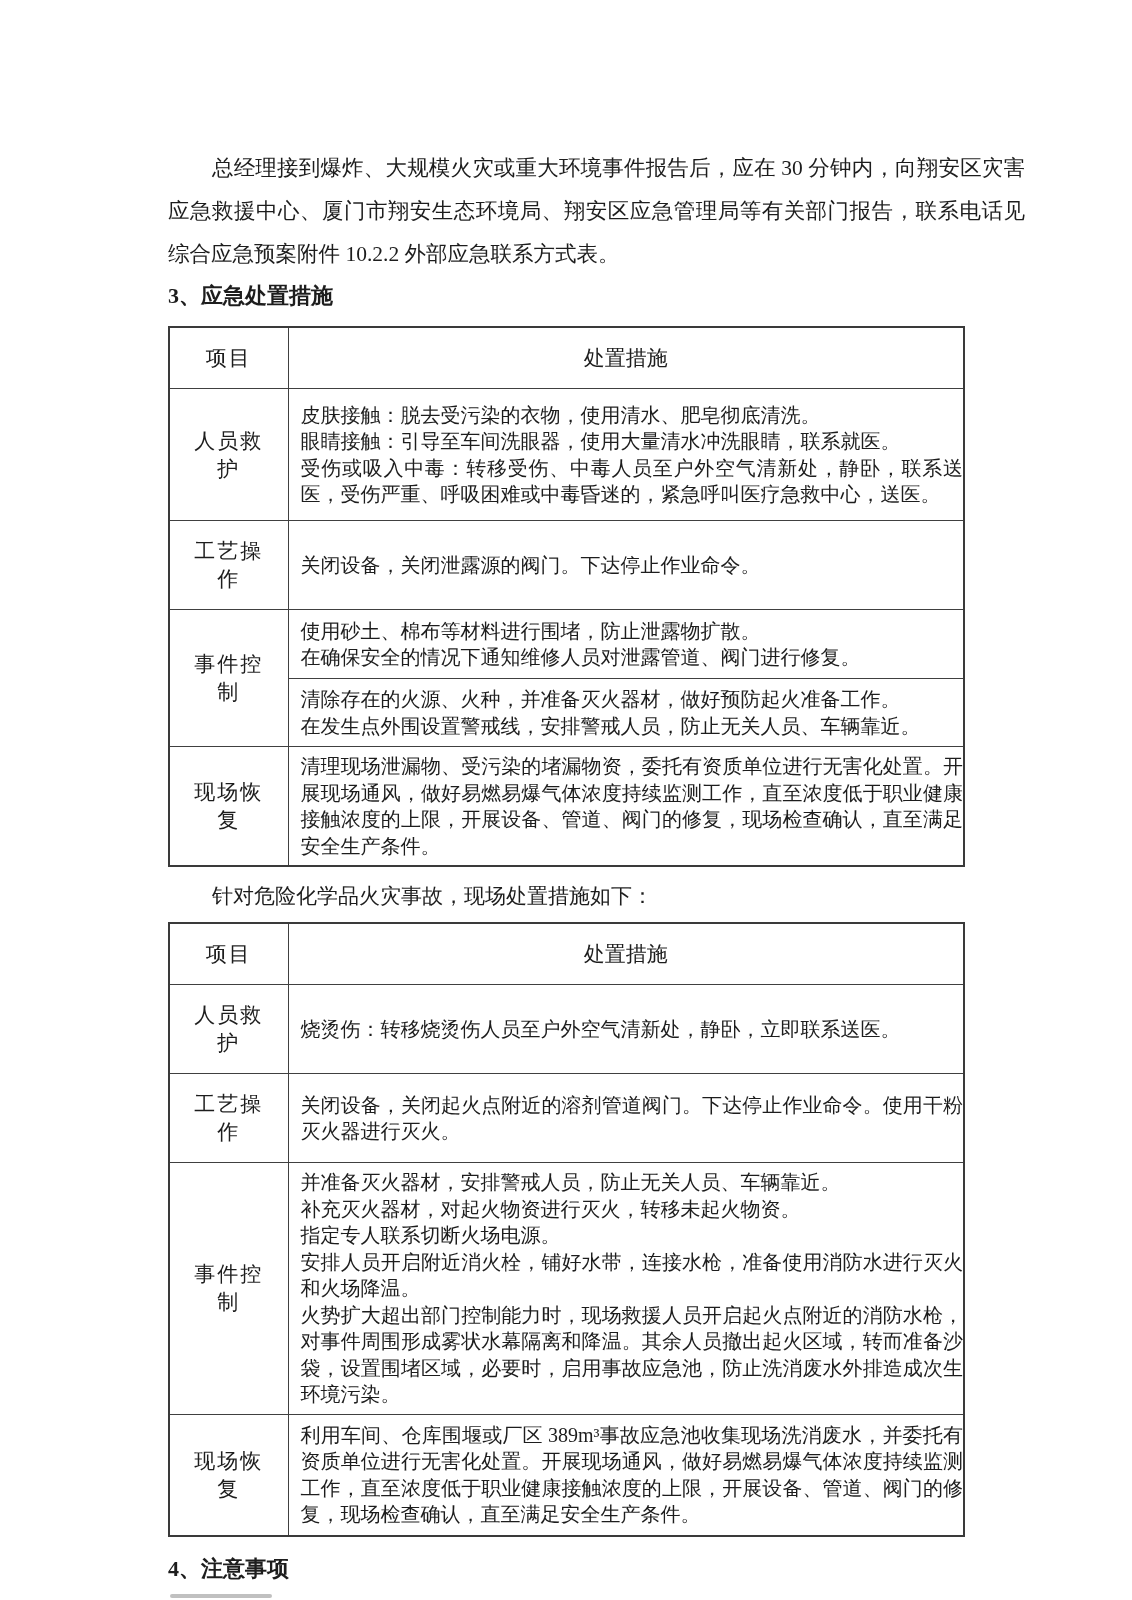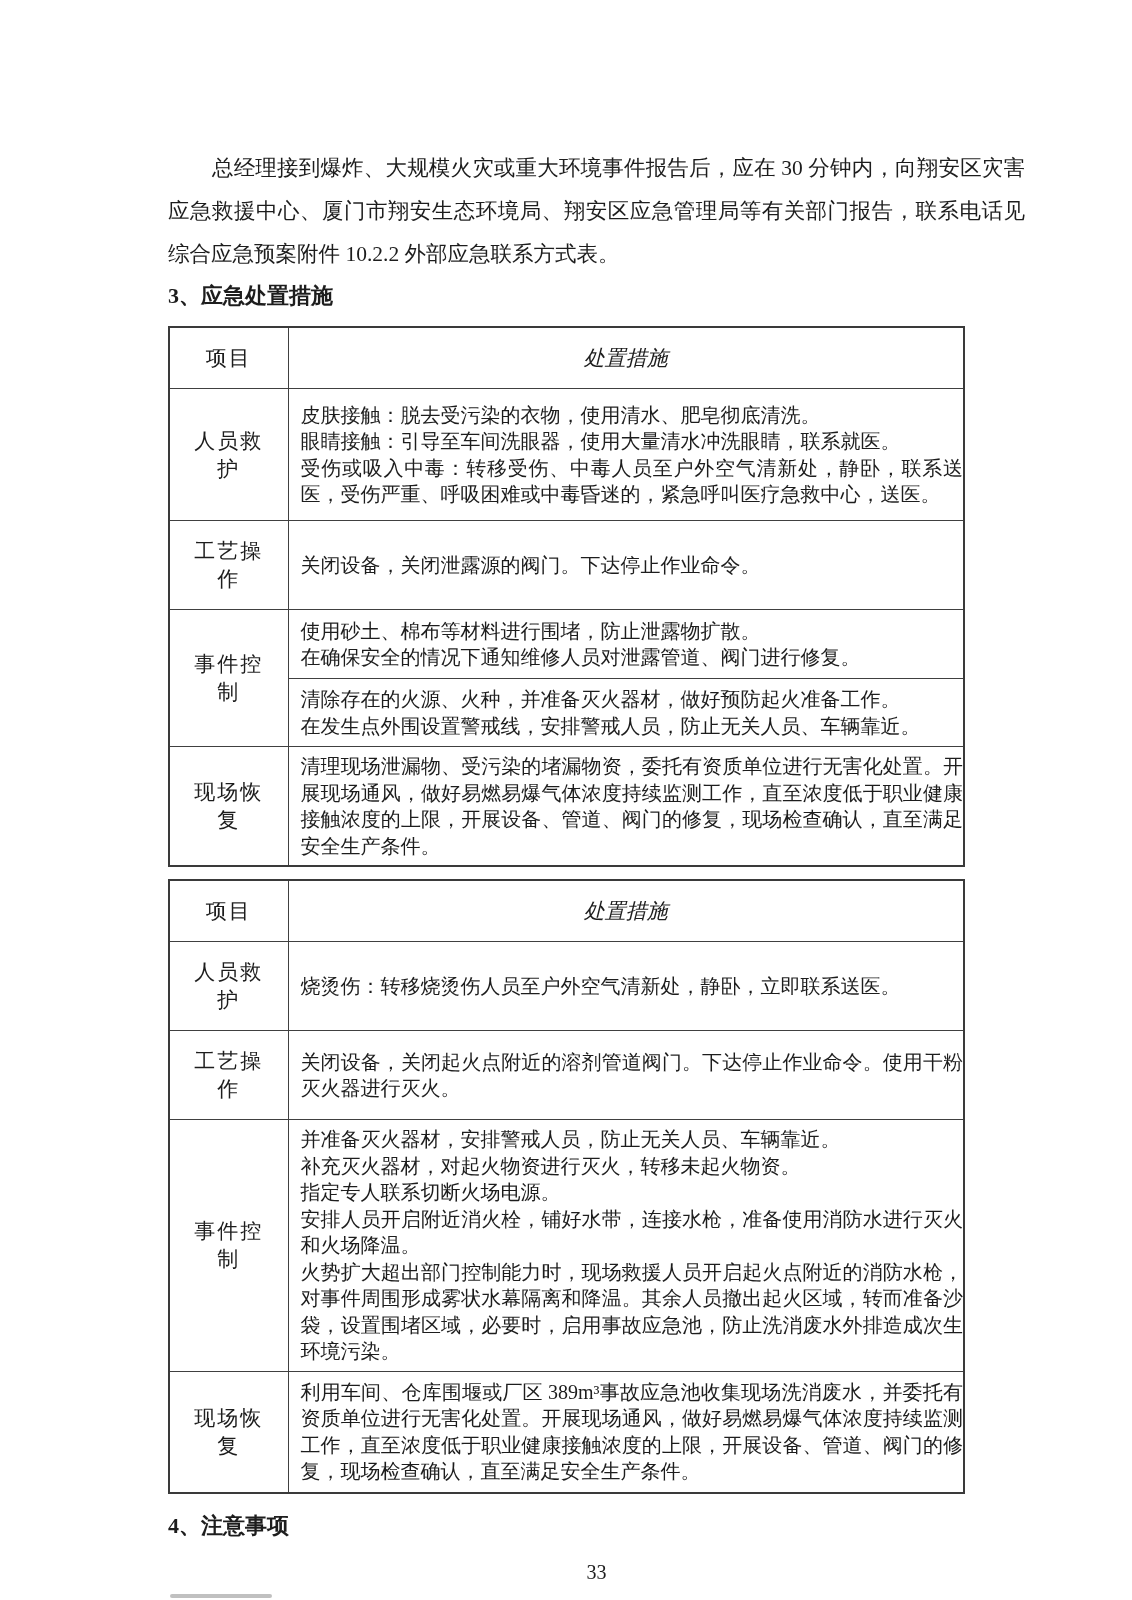--- a/index.html
+++ b/index.html
@@ -49,21 +49,20 @@
   table.t2 { margin-top:12px; }
   .mtable col.c-label { width:119px; }
   .mtable th, .mtable td {
     border:1.6px solid #404040;
   }
   .cell-head {
     font-weight:400;
     text-align:center;
     vertical-align:middle;
     font-size:21px;
-    font-style:italic;
   }
   .cell-label {
     font-weight:400;
     text-align:center;
     vertical-align:middle;
     font-size:21px;
     padding:16px;
     letter-spacing:2px;
   }
   .cell-content {
@@ -153,20 +152,21 @@
         </tr>
         <tr class="t1-recovery">
           <td class="cell-label">现场恢复</td>
           <td class="cell-content">
             <div class="line">清理现场泄漏物、受污染的堵漏物资，委托有资质单位进行无害化处置。开展现场通风，做好易燃易爆气体浓度持续监测工作，直至浓度低于职业健康接触浓度的上限，开展设备、管道、阀门的修复，现场检查确认，直至满足安全生产条件。</div>
           </td>
         </tr>
       </tbody>
     </table>
 
+    <p class="lead second">针对危险化学品火灾事故，现场处置措施如下：</p>
 
     <table class="mtable t2">
       <colgroup>
           <col class="c-label">
           <col class="c-content">
         </colgroup>
       <thead>
         <tr class="t2-head">
           <th class="cell-label">项目</th>
           <th class="cell-head">处置措施</th>

